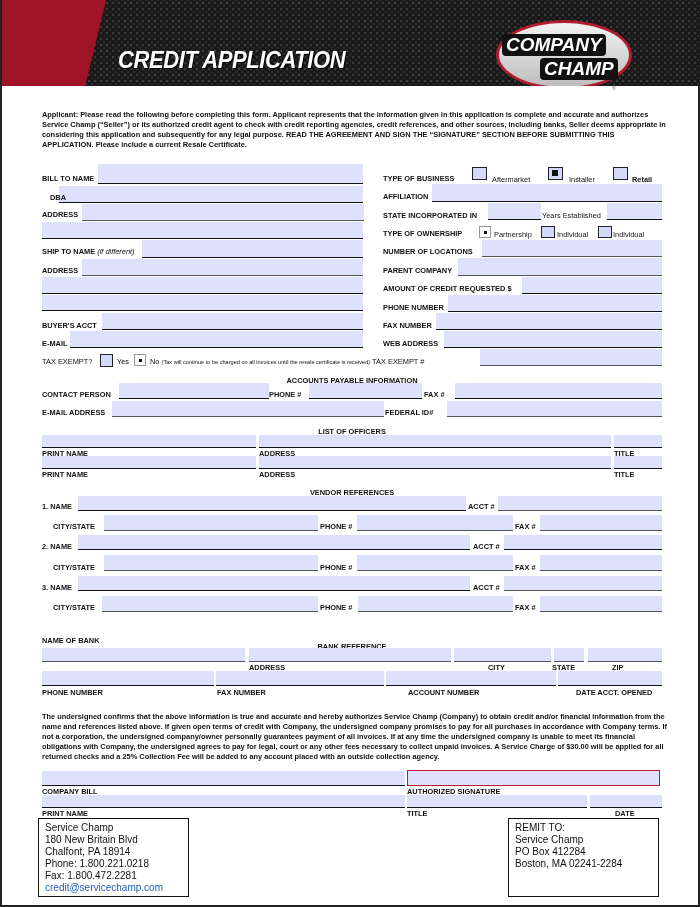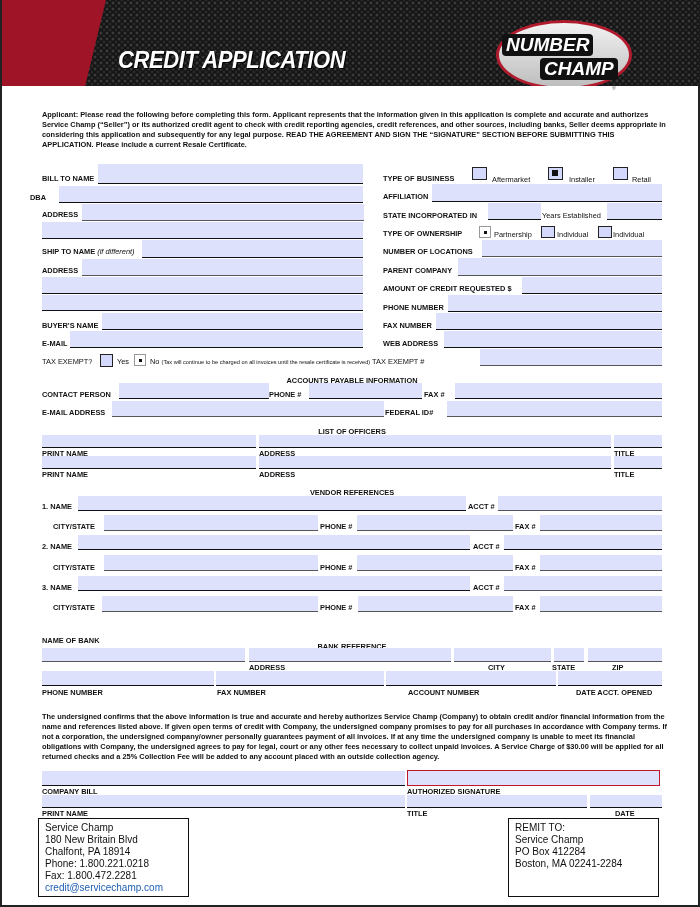--- a/index.html
+++ b/index.html
@@ -44,59 +44,59 @@
 </head>
 <body>
 
 <div class="page">
 
   <div class="header">
     <div class="header-red"></div>
     <div class="title">CREDIT APPLICATION</div>
     <div class="logo">
       <div class="logo-oval"></div>
-      <div class="logo-t1">NUMBER</div>
+      <div class="logo-t1">COMPANY</div>
       <div class="logo-t2">CHAMP</div>
     </div>
   </div>
   <div class="logo-r">®</div>
 
   <div class="intro">Applicant: Please read the following before completing this form. Applicant represents that the information given in this application is complete and accurate and authorizes Service Champ (“Seller”) or its authorized credit agent to check with credit reporting agencies, credit references, and other sources, including banks, Seller deems appropriate in considering this application and subsequently for any legal purpose. READ THE AGREEMENT AND SIGN THE “SIGNATURE” SECTION BEFORE SUBMITTING THIS APPLICATION. Please include a current Resale Certificate.</div>
 
   <div class="fld" style="left:96px;top:164px;width:265px;height:20px"></div>
   <div class="lbl" style="left:40px;top:174px">BILL TO NAME</div>
 
   <div class="fld" style="left:57px;top:186px;width:304px;height:17px"></div>
-  <div class="lbl" style="left:28px;top:193px">DBA</div>
+  <div class="lbl" style="left:48px;top:193px">DBA</div>
 
   <div class="fld thin" style="left:80px;top:204px;width:282px;height:17px"></div>
   <div class="lbl" style="left:40px;top:210px">ADDRESS</div>
   <div class="fld" style="left:40px;top:222px;width:321px;height:17px"></div>
 
   <div class="fld" style="left:140px;top:240px;width:221px;height:18px"></div>
   <div class="lbl" style="left:40px;top:247px"><span>SHIP TO NAME</span> <i>(if different)</i></div>
 
   <div class="fld thin" style="left:80px;top:259px;width:281px;height:17px"></div>
   <div class="lbl" style="left:40px;top:266px">ADDRESS</div>
   <div class="fld" style="left:40px;top:277px;width:321px;height:17px"></div>
   <div class="fld" style="left:40px;top:295px;width:321px;height:16px"></div>
 
   <div class="fld" style="left:100px;top:313px;width:261px;height:17px"></div>
-  <div class="lbl" style="left:40px;top:321px">BUYER'S NAME</div>
+  <div class="lbl" style="left:40px;top:321px">BUYER'S ACCT</div>
 
   <div class="fld" style="left:68px;top:331px;width:293px;height:17px"></div>
   <div class="lbl" style="left:40px;top:339px">E-MAIL</div>
 
   <div class="lbl" style="left:381px;top:174px">TYPE OF BUSINESS</div>
   <div class="box" style="left:470px;top:167px"></div>
   <div class="lbl" style="left:490px;top:175px;font-weight:normal">Aftermarket</div>
   <div class="box on" style="left:546px;top:167px"></div>
   <div class="lbl" style="left:567px;top:175px;font-weight:normal">Installer</div>
   <div class="box" style="left:611px;top:167px"></div>
-  <div class="lbl" style="left:630px;top:175px;font-weight:normal">Retail</div>
+  <div class="lbl" style="left:630px;top:175px;font-weight:bold">Retail</div>
 
   <div class="fld" style="left:430px;top:184px;width:230px;height:18px"></div>
   <div class="lbl" style="left:381px;top:192px">AFFILIATION</div>
 
   <div class="fld" style="left:486px;top:203px;width:53px;height:17px"></div>
   <div class="lbl" style="left:381px;top:211px">STATE INCORPORATED IN</div>
   <div class="lbl" style="left:540px;top:211px;font-weight:normal">Years Established</div>
   <div class="fld" style="left:605px;top:203px;width:55px;height:17px"></div>
 
   <div class="lbl" style="left:381px;top:229px">TYPE OF OWNERSHIP</div>

